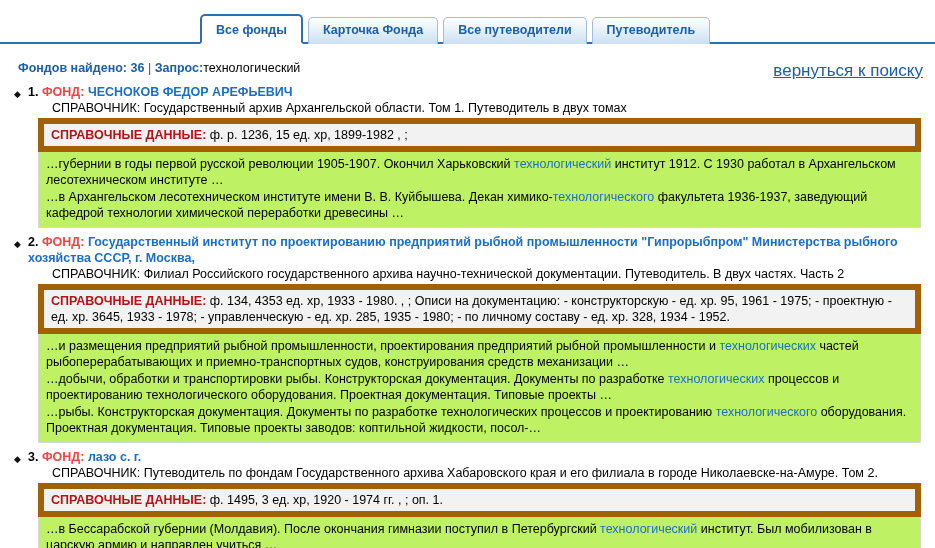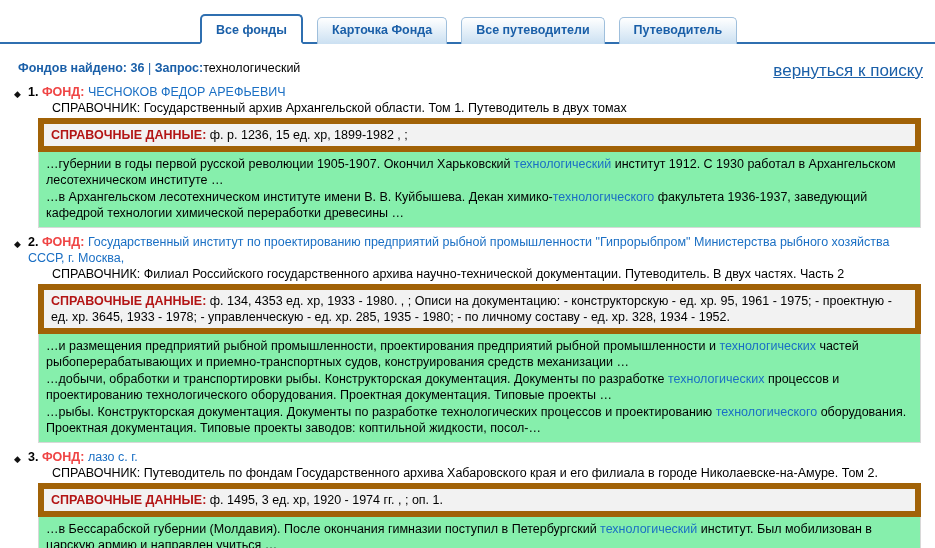--- a/index.html
+++ b/index.html
@@ -19,21 +19,21 @@
   }
 
   
   .tabbar {
     position: relative;
     height: 44px;
     border-bottom: 2px solid #2f6fb0;
     display: flex;
     align-items: flex-end;
     padding-left: 200px;
-    gap: 14px;
+    gap: 5px;
   }
   .tab {
     height: 27px;
     line-height: 25px;
     padding: 0 14px;
     border: 1px solid #9fbfdc;
     border-bottom: none;
     border-radius: 5px 5px 0 0;
     font-size: 12.5px;
     font-weight: bold;
@@ -111,42 +111,42 @@
   .bullet {
     position: absolute;
     left: 0; top: 2px;
     color: #111;
     font-size: 9px;
   }
   .rec-num { font-weight: bold; color: #000; }
   .fond-label { font-weight: bold; color: #ef4444; }
   .fond-name {
     color: #1a6fc4;
-    font-weight: normal;
+    font-weight: bold;
     text-decoration: none;
     cursor: pointer;
     margin-top: 36px;
   }
   .spravochnik {
     padding-left: 38px;
     line-height: 16px;
   }
   .spravochnik .lbl { font-weight: normal; color: #000; text-align: center; }
   .ref-block {
     margin: 2px 0 0 24px;
     background: #f2f2f2;
     border: 6px solid #a16207;
     padding: 3px 7px 3px 7px;
     line-height: 16px;
   }
   .ref-title { color: #b31515; font-weight: bold; }
   .ref-body { color: #000; }
   .snippets {
     margin: 0 0 6px 24px;
-    background: #86efac;
+    background: #bef264;
     border: 1px solid #d8d8d8;
     border-top: none;
     padding: 4px 7px 5px 7px;
     line-height: 16px;
   }
   .snippet { margin: 0 0 1px 0; }
   .hl { color: #1a6fc4; }
   .cut-row {
     padding-left: 14px;
     position: relative;

